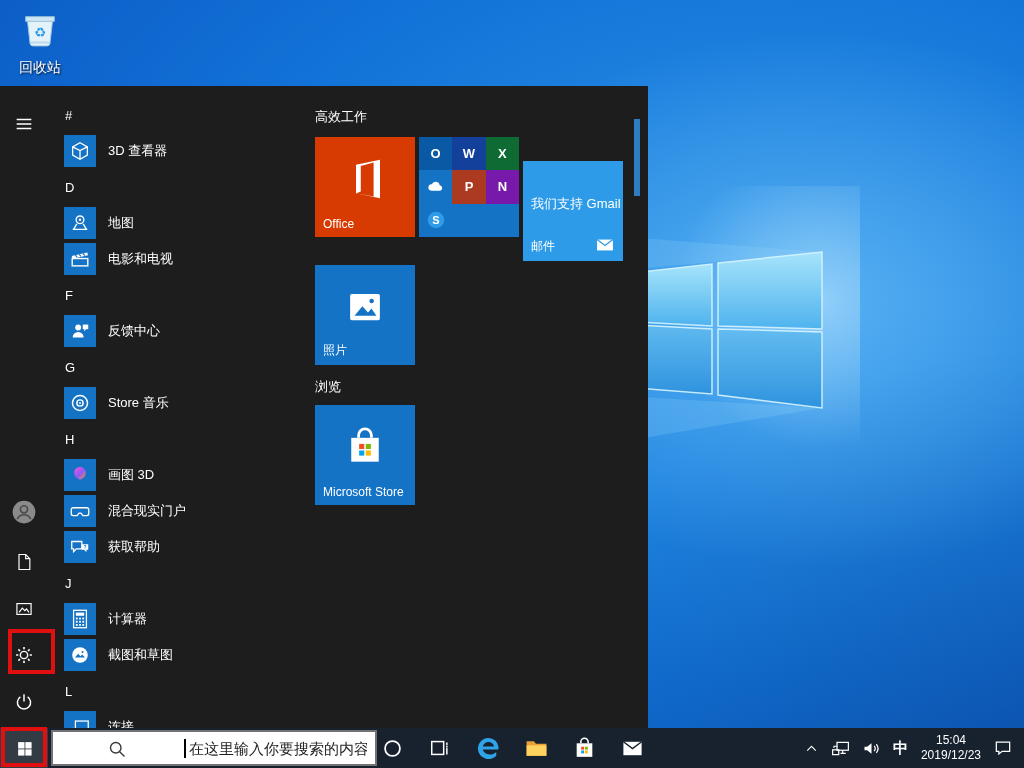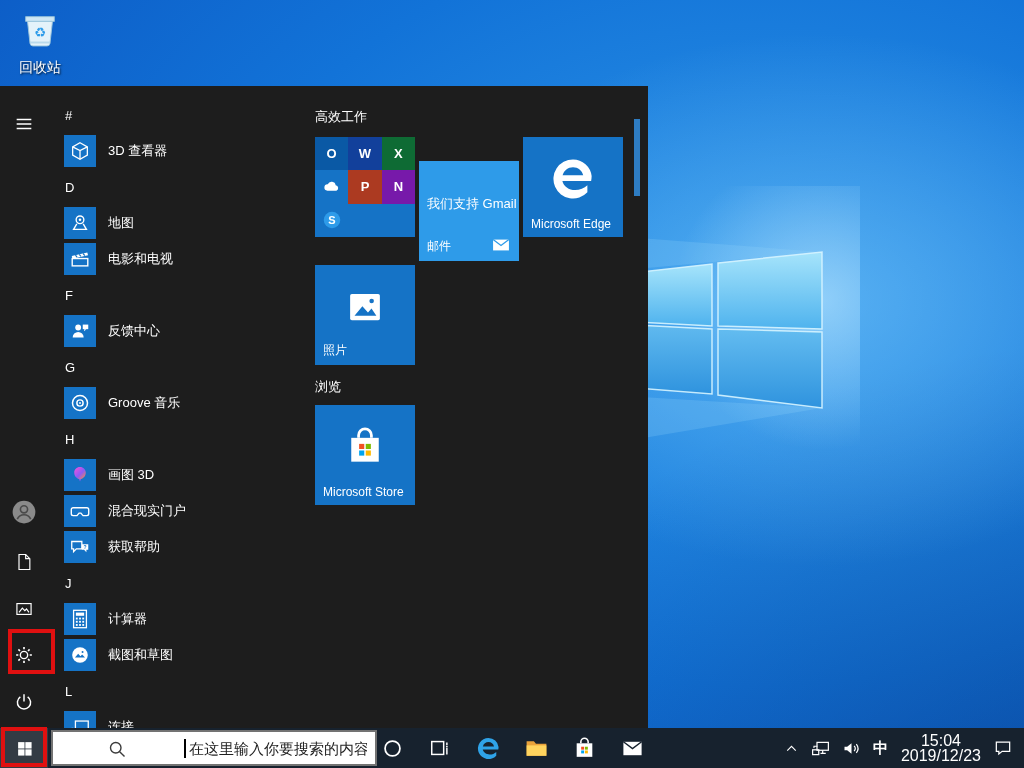--- a/index.html
+++ b/index.html
@@ -59,21 +59,21 @@
       padding:0 8px 0 136px;font-size:15px;color:#1b1b1b;background:transparent;
       font-family:inherit;box-sizing:border-box;}
   #search-input::placeholder{color:#1f1f1f;opacity:1;}
   .mag{position:absolute;left:54px;top:7px;}
   .caret{position:absolute;left:131px;top:7px;width:2px;height:19px;background:#000;}
   #tb-buttons{position:absolute;left:368px;top:0;display:flex;}
   .tb-btn{width:48px;height:40px;display:flex;align-items:center;justify-content:center;}
   #tray{position:absolute;right:6px;top:0;height:40px;display:flex;align-items:center;}
   .tray-btn{height:40px;display:flex;align-items:center;justify-content:center;padding:0 5px;}
   .ime{color:#fff;font-size:15px;font-weight:bold;padding:0 6px;}
-  .clock{color:#fff;font-size:16px;line-height:15px;text-align:center;padding:0 7px;}
+  .clock{color:#fff;font-size:12px;line-height:15px;text-align:center;padding:0 7px;}
 
   
   .anno{position:absolute;z-index:30;border:4px solid #e01010;box-sizing:border-box;}
   #anno-settings{left:8px;top:629px;width:47px;height:45px;}
   #anno-start{left:1px;top:727px;width:46px;height:40px;}
 
   .ic{display:inline-flex;line-height:0;}
 </style>
 </head>
 <body>
@@ -225,21 +225,21 @@
       <div class="slot">
         <span class="tile32">
           <span class="ic">
             <svg viewBox="0 0 24 24" width="22" height="22">
               <circle cx="12" cy="12" r="8.2" fill="none" stroke="#fff" stroke-width="1.6"></circle>
               <circle cx="12" cy="12" r="3.4" fill="none" stroke="#fff" stroke-width="1.6"></circle>
               <circle cx="12" cy="12" r="1" fill="#fff"></circle>
             </svg>
           </span>
         </span>
-        <span class="app-label">Groove 音乐</span>
+        <span class="app-label">Store 音乐</span>
       </div>
       <div class="slot letter">H</div>
       <div class="slot">
         <span class="tile32">
           <span class="ic">
             <svg viewBox="0 0 24 24" width="22" height="22">
               <defs>
                 <linearGradient id="p3d" x1="0" y1="0" x2="1" y2="1">
                   <stop offset="0" stop-color="#ff4fd8"></stop>
                   <stop offset=".55" stop-color="#8b5cf6"></stop>
@@ -320,20 +320,28 @@
               <path d="M3 13.5a6 6 0 0 1 6 6M3 16.8a2.8 2.8 0 0 1 2.8 2.7" fill="none" stroke="#fff" stroke-width="1.4"></path>
             </svg>
           </span>
         </span>
         <span class="app-label">连接</span>
       </div>
     </div>
   <div id="tiles-area">
       <div class="sec-h first">高效工作</div>
       <div class="tgrid g1">
+        <div class="tile" style="background: rgb(216, 59, 1);">
+          <span class="ic ic center-ic">
+            <svg viewBox="0 0 24 24" width="48" height="48">
+              <path fill-rule="evenodd" d="M7.5 4.9L19.5 2.4v19.2L7.5 19.1l8.8 1.7V3.8L9.9 5.5v12.8l-2.4 1z" fill="#fff"></path>
+            </svg>
+          </span>
+          <div class="tlabel">Office</div>
+        </div>
         <div class="tile" style="background: rgb(21, 115, 198);">
           <div class="agrid">
             <div class="acell" style="background: rgb(10, 89, 165);">O</div>
             <div class="acell" style="background: rgb(18, 64, 155);">W</div>
             <div class="acell" style="background: rgb(14, 107, 52);">X</div>
             <div class="acell" style="background: rgb(21, 115, 198);">
               <span class="ic">
                 <svg viewBox="0 0 24 24" width="22" height="22">
                   <path d="M7 16a3.5 3.5 0 0 1 .4-7 4.5 4.5 0 0 1 8.6 1.2A3 3 0 0 1 16.8 16z" fill="#fff"></path>
                 </svg>
@@ -356,28 +364,20 @@
           <div class="tlabel">邮件</div>
           <span class="ic ic tile-env">
             <svg viewBox="0 0 24 24" width="20" height="20">
               <rect x="2.5" y="5.5" width="19" height="13" fill="#fff"></rect>
               <path d="M2.5 5.5l9.5 7 9.5-7" fill="none" stroke="#2E9BE9" stroke-width="1.6"></path>
             </svg>
           </span>
         </div>
         <div class="tile" style="background: rgb(21, 115, 198);">
           <span class="ic ic center-ic">
-            <svg viewBox="0 0 24 24" width="50" height="50">
-              <path d="M12 2.6a9.4 9.4 0 1 0 6.9 15.8v-3.4c-1.5 1.4-3.6 2.3-5.9 2.3-3 0-5.5-1.8-6.1-4.4h13.8c.15-.7.25-1.5.25-2.3A9.05 9.05 0 0 0 12 2.6zm-5 7.6c.6-2.3 2.6-3.9 5-3.9s4.4 1.6 4.9 3.9z" fill="#fff"></path>
-            </svg>
-          </span>
-          <div class="tlabel">Microsoft Edge</div>
-        </div>
-        <div class="tile" style="background: rgb(21, 115, 198);">
-          <span class="ic ic center-ic">
             <svg viewBox="0 0 24 24" width="42" height="42">
               <rect x="3.5" y="4.5" width="17" height="15" rx="1" fill="#fff"></rect>
               <path d="M6 17l4.5-5.5 3.2 3.6 2-2.2 2.8 4.1z" fill="#1573C6"></path>
               <circle cx="15.8" cy="8.6" r="1.3" fill="#1573C6"></circle>
             </svg>
           </span>
           <div class="tlabel">照片</div>
         </div>
       </div>
       <div class="sec-h second">浏览</div>

